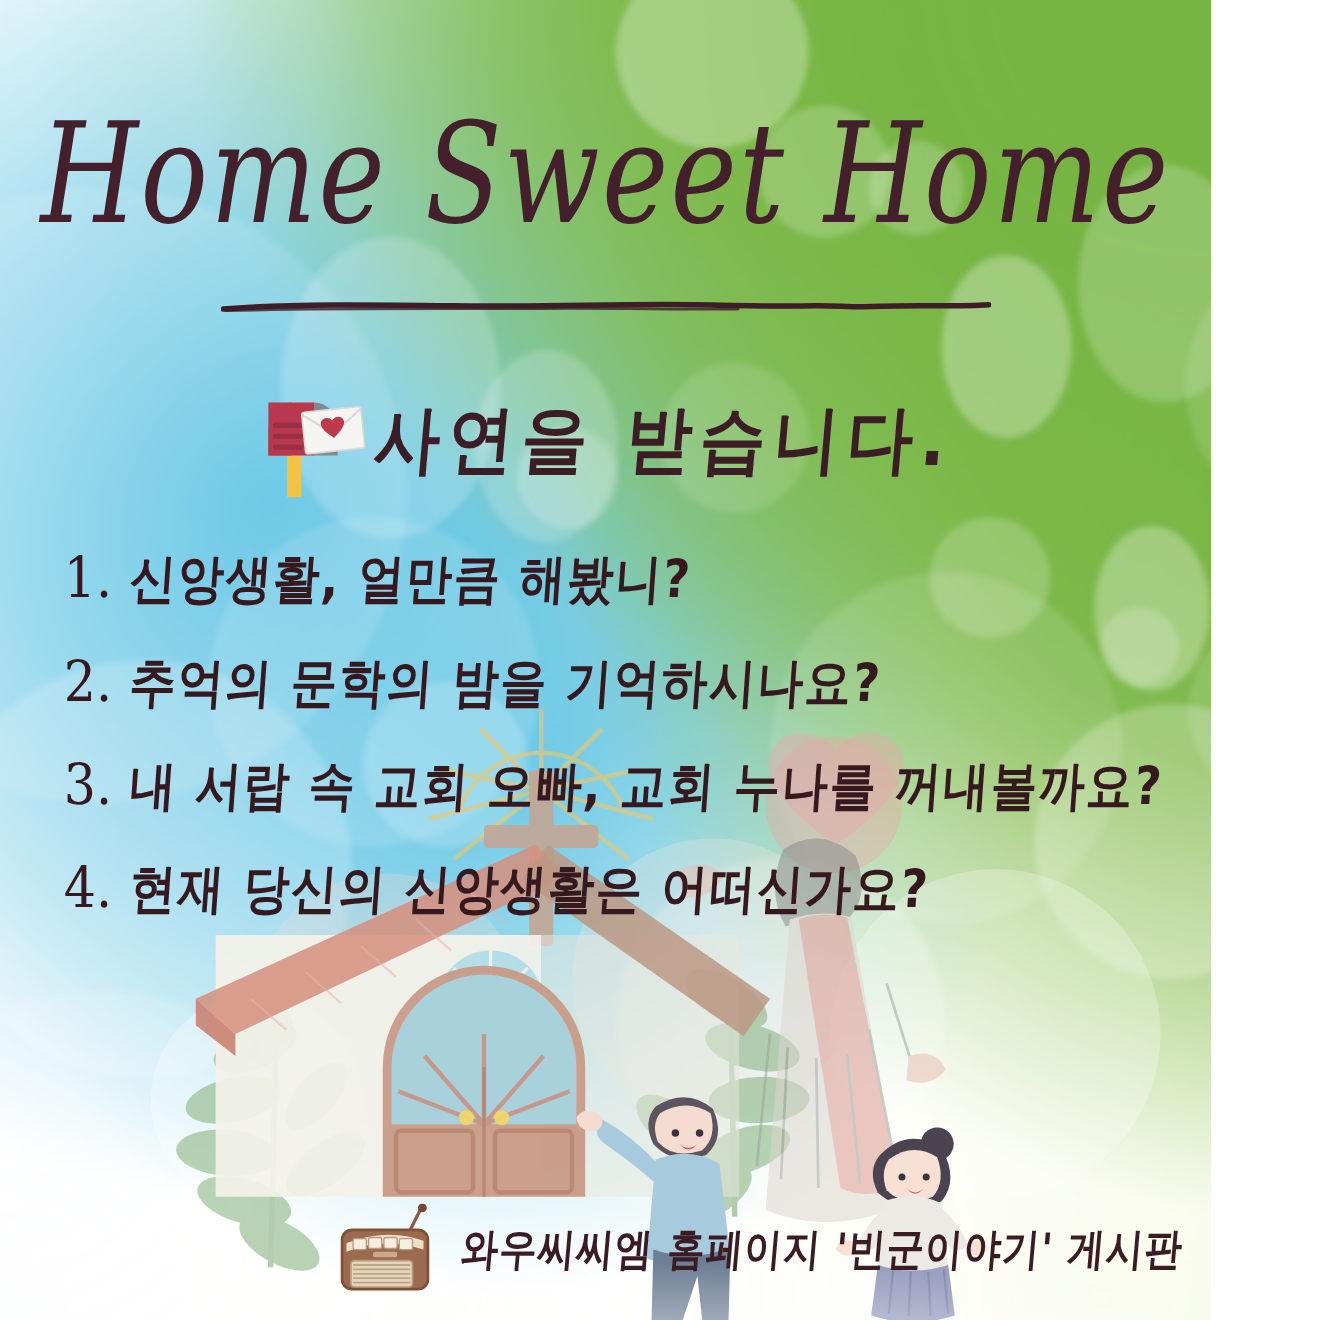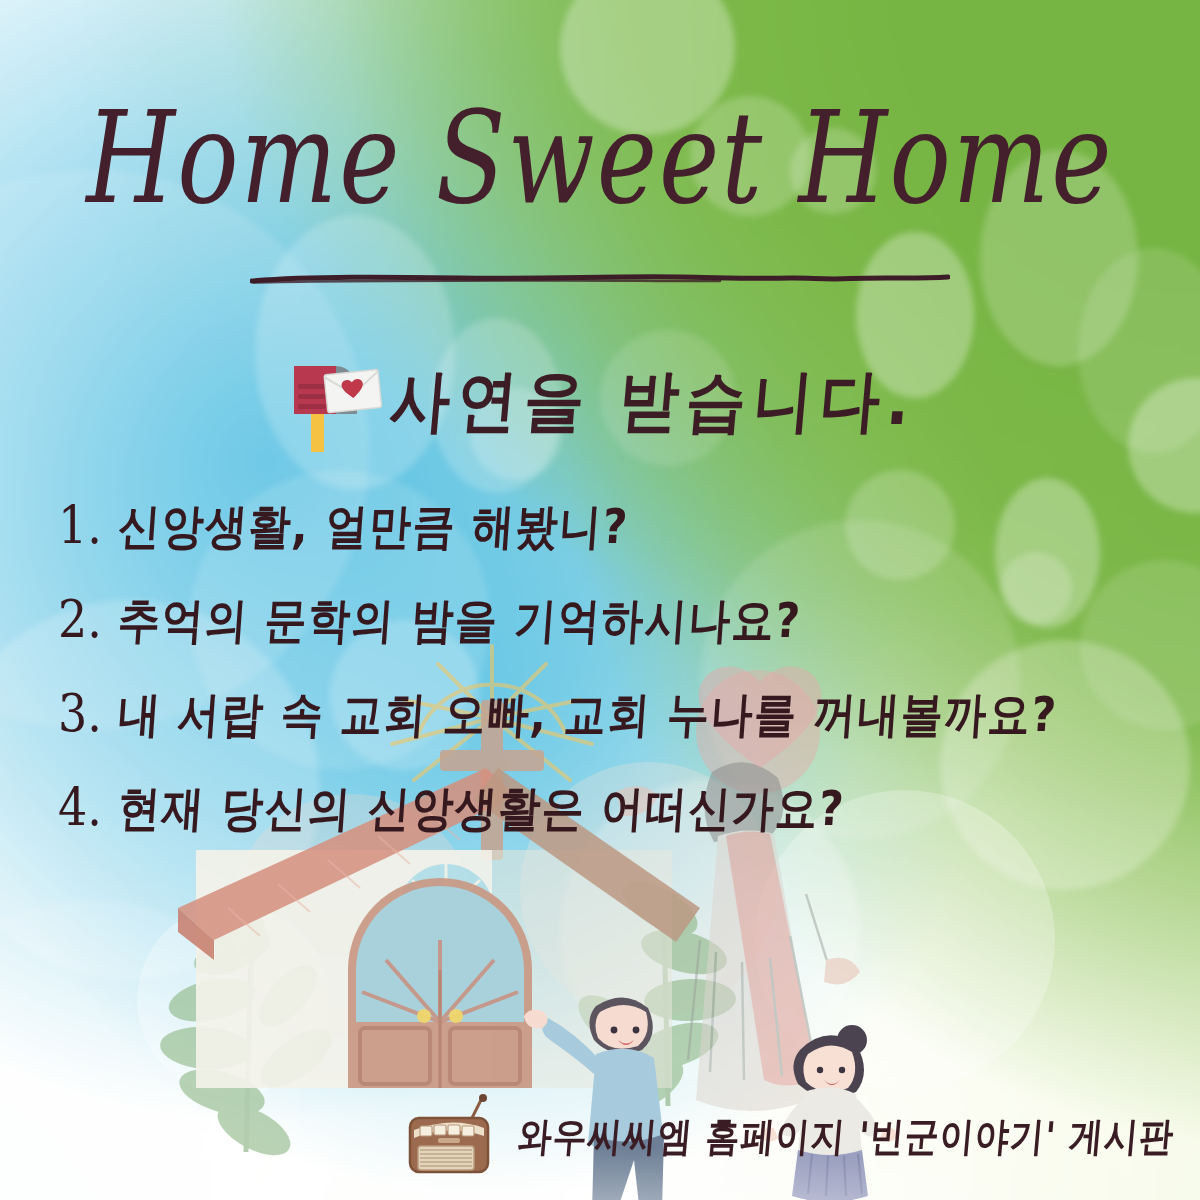--- a/index.html
+++ b/index.html
@@ -7,21 +7,21 @@
     margin: 0;
     padding: 0;
     background: #ffffff;
   }
   body {
     font-family: "Liberation Sans", sans-serif;
   }
 
   .poster {
     position: relative;
-    width: 1200px;
+    width: 1101px;
     height: 1200px;
     overflow: hidden;
     background: #eef7e2;
   }
 
   
   .bg-layer {
     position: absolute;
     inset: 0;
     overflow: hidden;

